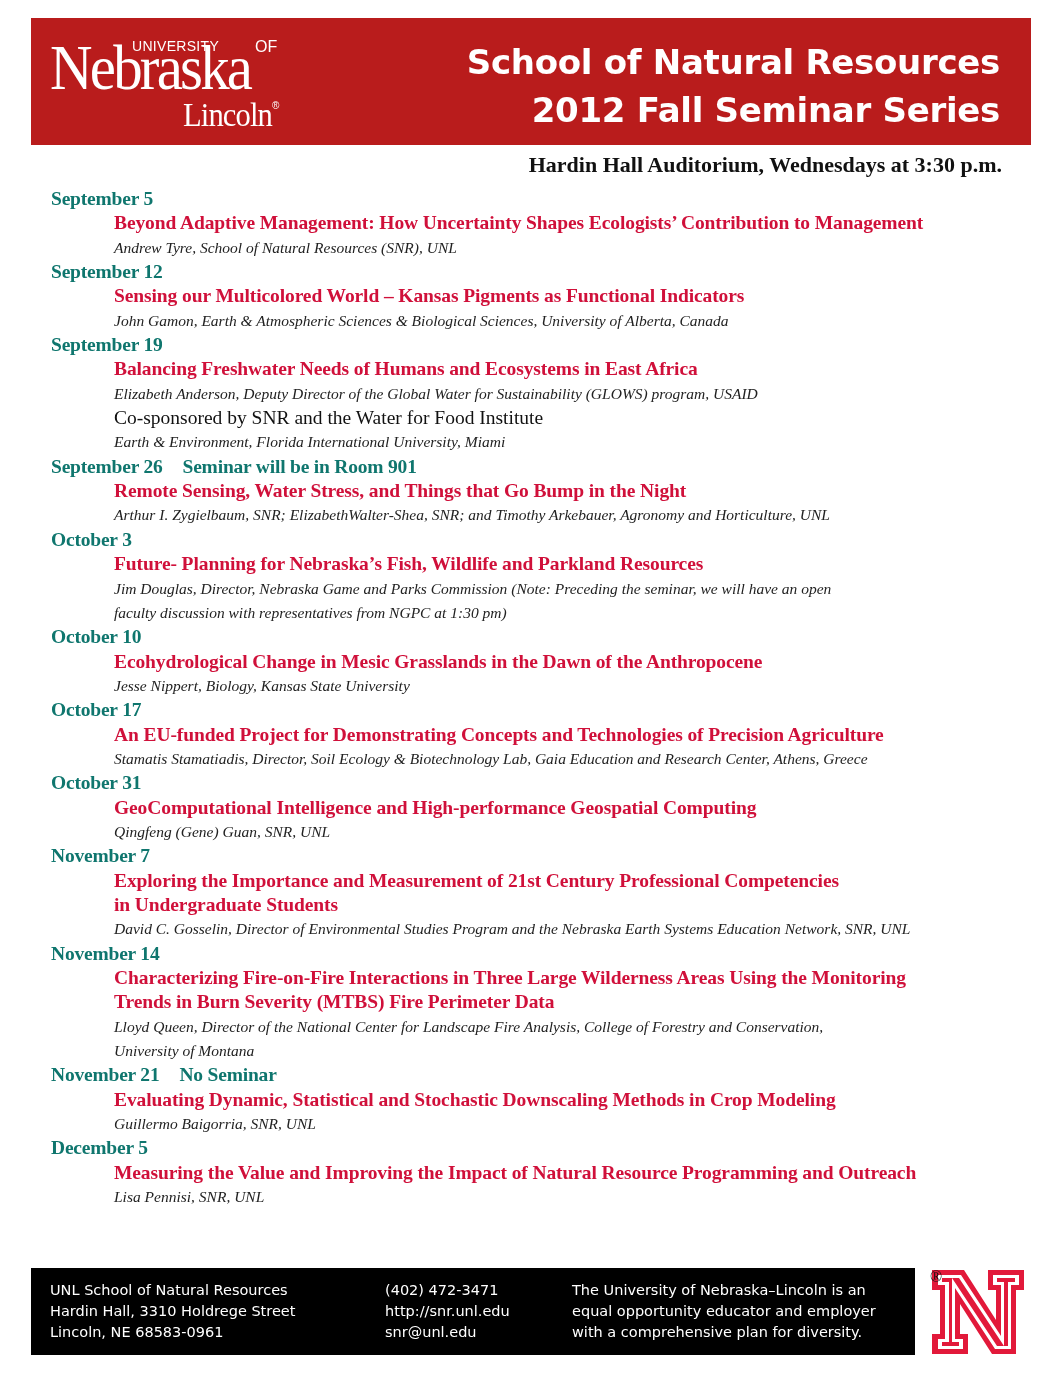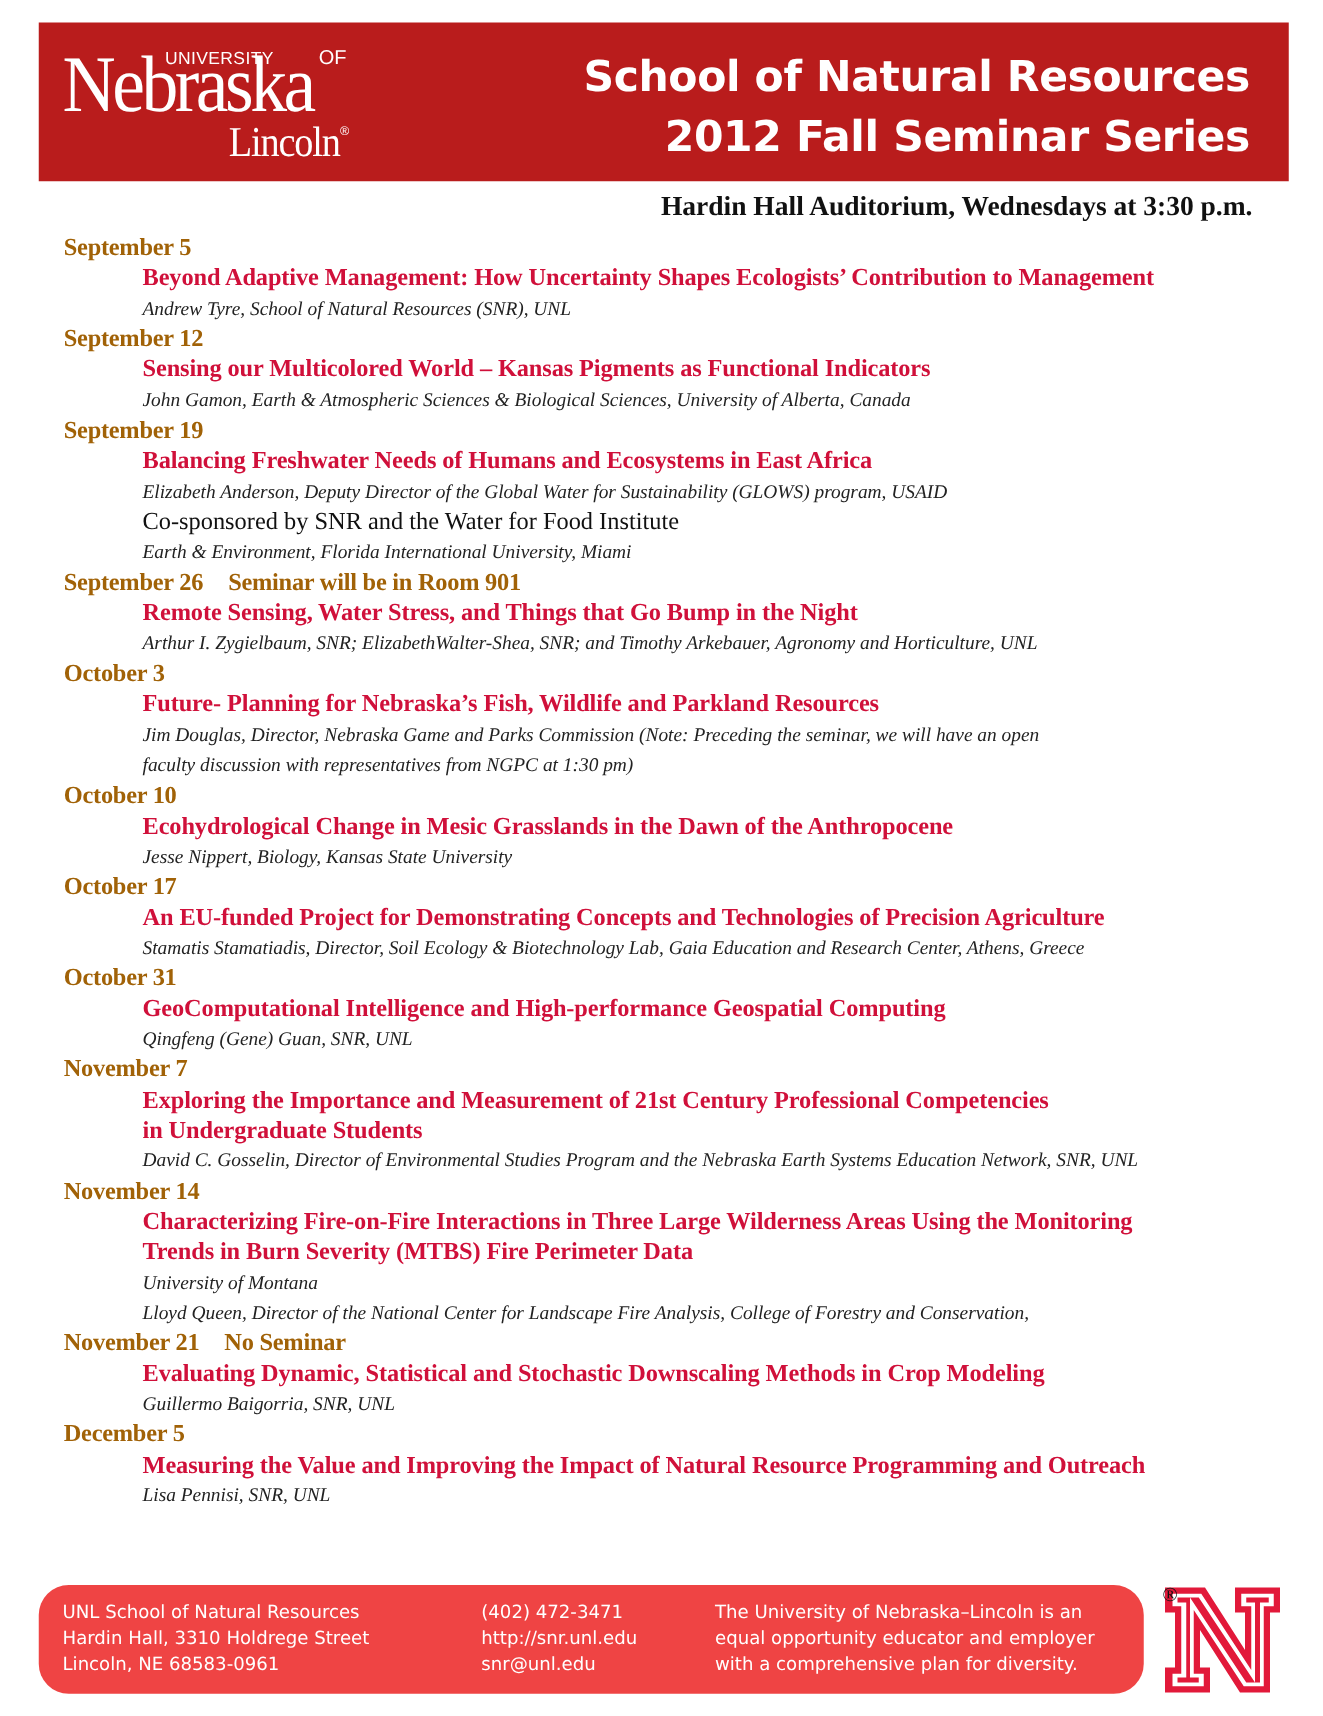--- a/index.html
+++ b/index.html
@@ -8,26 +8,26 @@
   .logo { position: absolute; left: 50px; top: 30px; width: 250px; height: 110px; color: #fff; }
   .logo .neb { position: absolute; left: 0; top: 6px; font-family: "Liberation Serif", serif; font-size: 64px; letter-spacing: -3px; line-height: 1; transform: scaleX(0.92); transform-origin: left top; }
   .logo .univ { position: absolute; left: 82px; top: 8px; font-family: "Liberation Sans", sans-serif; font-size: 14px; letter-spacing: 0.3px; }
   .logo .of { position: absolute; left: 205px; top: 8px; font-family: "Liberation Sans", sans-serif; font-size: 16px; }
   .logo .lincoln { position: absolute; left: 133px; top: 66px; font-family: "Liberation Serif", serif; font-size: 34px; letter-spacing: -1px; transform: scaleX(0.9); transform-origin: left top; }
   .logo .reg { position: absolute; left: 222px; top: 70px; font-size: 10px; font-family: "Liberation Sans", sans-serif; }
   .title { position: absolute; right: 58px; top: 38px; text-align: right; color: #fff; font-family: "DejaVu Sans", sans-serif; font-weight: bold; font-size: 34px; line-height: 48px; letter-spacing: -0.3px; }
   .subtitle { position: absolute; right: 56px; top: 152px; font-family: "Liberation Serif", serif; font-weight: bold; font-size: 22px; color: #111; }
   .schedule { position: absolute; left: 51px; top: 187px; width: 990px; }
   .line { height: 24.35px; line-height: 24.35px; white-space: nowrap; }
-  .date { font-weight: bold; font-size: 19.5px; color: #a16207; letter-spacing: -0.2px; }
+  .date { font-weight: bold; font-size: 19.5px; color: #0f766e; letter-spacing: -0.2px; }
   .date .note { margin-left: 20px; }
   .talk { padding-left: 63px; font-weight: bold; font-size: 19.5px; color: #D0103A; letter-spacing: -0.1px; }
   .speaker { padding-left: 63px; font-style: italic; font-size: 15.5px; color: #222; }
   .sponsor { padding-left: 63px; font-size: 19.5px; color: #111; }
-  .footer { position: absolute; left: 31px; top: 1268px; width: 884px; height: 87px; background: #ef4444; color: #fff; font-family: "DejaVu Sans", sans-serif; font-size: 14.5px; line-height: 21px; border-radius: 24px; }
+  .footer { position: absolute; left: 31px; top: 1268px; width: 884px; height: 87px; background: #000000; color: #fff; font-family: "DejaVu Sans", sans-serif; font-size: 14.5px; line-height: 21px; }
   .fcol { position: absolute; top: 12px; white-space: nowrap; }
   .fcol.c1 { left: 19px; }
   .fcol.c2 { left: 354px; }
   .fcol.c3 { left: 541px; }
   .nlogo { position: absolute; left: 930px; top: 1268px; width: 96px; height: 88px; }
 </style>
 </head>
 <body>
 
 <div class="banner">
@@ -93,22 +93,22 @@
     <div>
       <div class="line date"><span>November 7</span></div>
       <div class="line talk">Exploring the Importance and Measurement of  21st Century Professional Competencies</div>
       <div class="line talk">in Undergraduate Students</div>
       <div class="line speaker">David C. Gosselin, Director of Environmental Studies Program and the Nebraska Earth Systems Education Network, SNR, UNL</div>
     </div>
     <div>
       <div class="line date"><span>November 14</span></div>
       <div class="line talk">Characterizing Fire-on-Fire Interactions in Three Large Wilderness Areas Using the Monitoring</div>
       <div class="line talk">Trends in Burn Severity (MTBS) Fire Perimeter Data</div>
+      <div class="line speaker">Lloyd Queen, Director of the National Center for Landscape Fire Analysis, College of Forestry and Conservation,</div>
       <div class="line speaker">University of Montana</div>
-      <div class="line speaker">Lloyd Queen, Director of the National Center for Landscape Fire Analysis, College of Forestry and Conservation,</div>
     </div>
     <div>
       <div class="line date"><span>November 21</span><span class="note">No Seminar</span></div>
     </div>
     <div>
       <div class="line talk">Evaluating Dynamic, Statistical and Stochastic Downscaling Methods in Crop Modeling</div>
       <div class="line speaker">Guillermo Baigorria, SNR, UNL</div>
     </div>
     <div>
       <div class="line date"><span>December 5</span></div>

